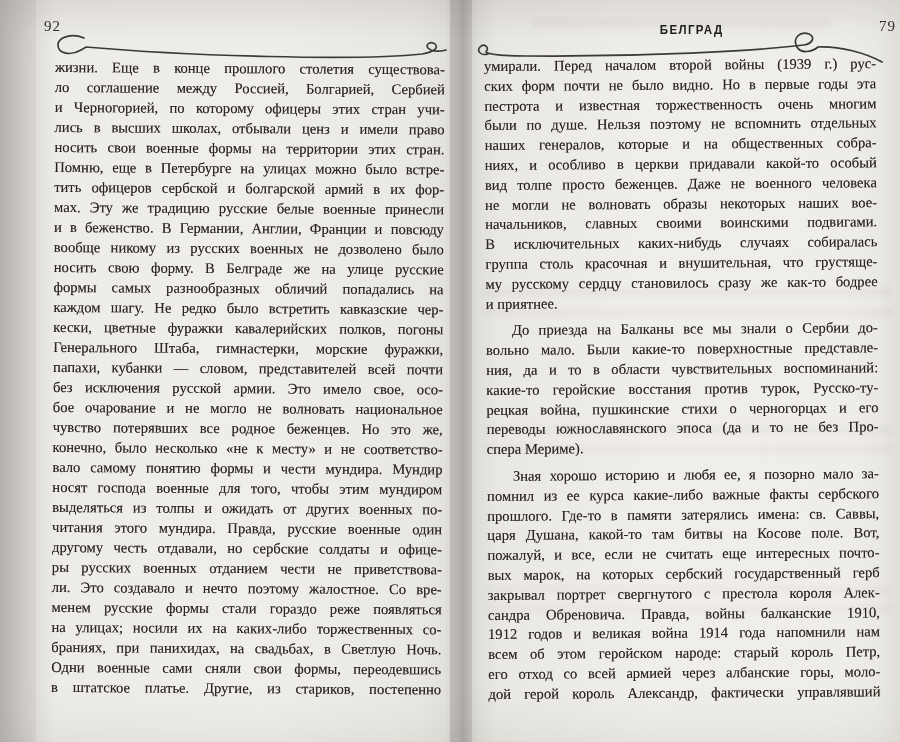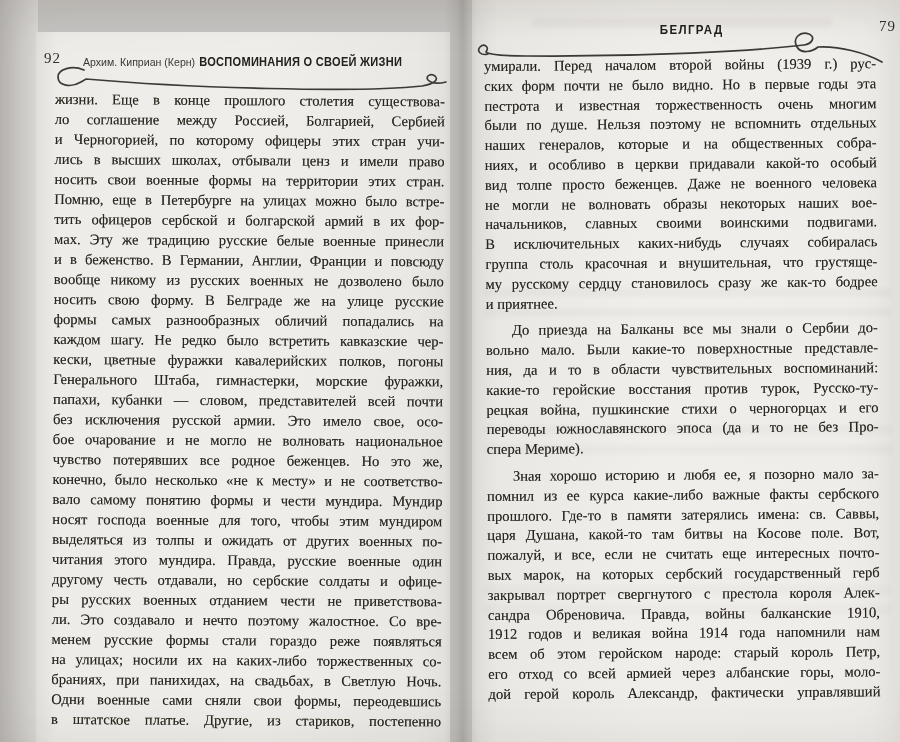--- a/index.html
+++ b/index.html
@@ -18,21 +18,20 @@
     background:linear-gradient(90deg,#e2e0dc 0%,#c9c7c4 70%,#bab8b5 100%);
   }
   .page{
     position:absolute;top:0;bottom:0;
     background:#eeece8;
     color:#262420;
   }
   .page.left{
     left:36px;width:414px;
     background:linear-gradient(90deg,#e3e1dd 0%,#eeece8 5%,#f0eeea 55%,#eae8e4 92%,#e2e0dc 100%);
-    margin-top:32px;
   }
   .page.right{
     left:472px;width:440px;
     background:linear-gradient(90deg,#dddbd7 0%,#eae8e4 6%,#f0eeea 40%,#efede9 100%);
   }
   .gutter{
     position:absolute;left:444px;top:0;bottom:0;width:34px;pointer-events:none;
     background:linear-gradient(90deg,rgba(60,55,50,0) 0%,rgba(60,55,50,0.10) 40%,rgba(60,55,50,0.18) 55%,rgba(60,55,50,0.06) 75%,rgba(60,55,50,0) 100%);
   }
   .vignette{
@@ -89,21 +88,20 @@
 <body>
 
 <div class="spread">
 
   <div class="edge-left"></div>
   <div class="edge-right"></div>
 
   <div class="page left">
     <div class="runhead">
       <span class="pagenum l">92</span>
-      <span class="headtitle"><span class="inner"><span class="head-author">Архим. Киприан (Керн)</span>&nbsp;<span class="head-title">ВОСПОМИНАНИЯ О СВОЕЙ ЖИЗНИ</span></span></span>
     </div>
     <div class="rule">
       <svg viewBox="0 0 410 36" preserveAspectRatio="none">
         <path d="M46,8 C34,3 20,7 20,15 C20,24 33,26 43,20 L48,17 C150,26 320,31 384,24 C396,22 401,18 397,14 C393,11 387,14 390,18 C393,21 400,22 408,20" fill="none" stroke="#3c3a36" stroke-width="1.7" stroke-linecap="round"></path>
       </svg>
     </div>
     <div class="text">
       <div>
           <div class="para">
             <div class="line">жизни. Еще в конце прошлого столетия существова-</div>

